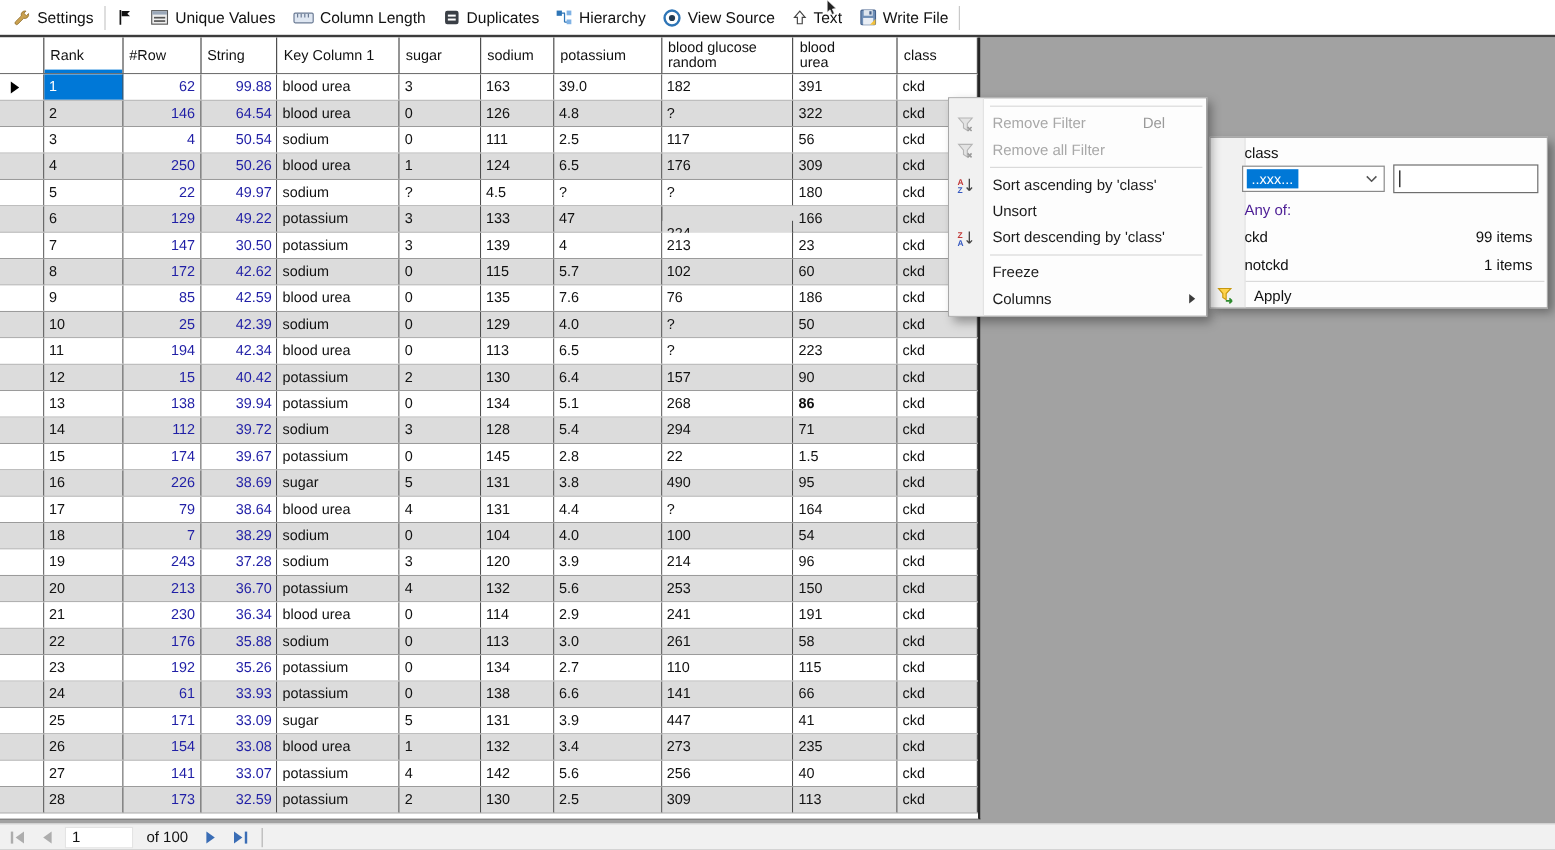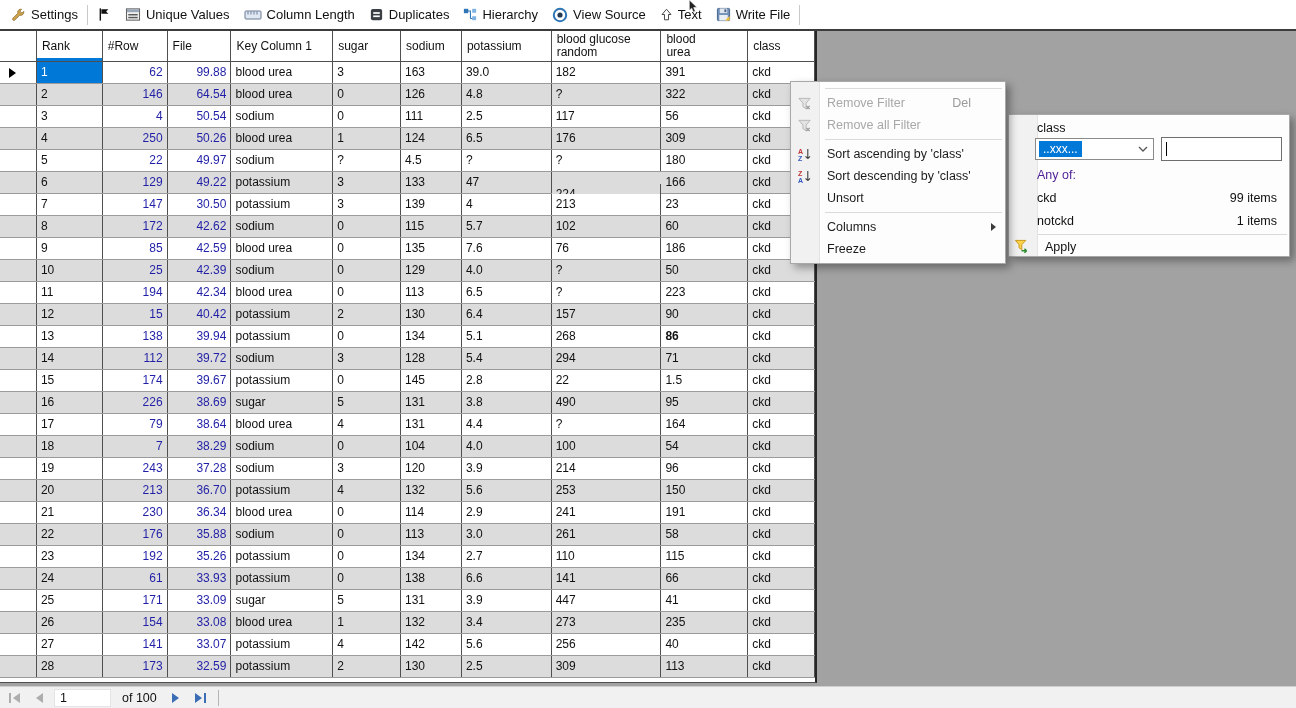--- a/index.html
+++ b/index.html
@@ -163,21 +163,21 @@
     </div>
     <div class="tb-sep"></div>
   </div>
 
 <div class="workspace">
   <div class="grid">
     <div class="thead" id="thead">
         <div class="hcell" style="width: 37px;"><span class="htext"></span></div>
         <div class="hcell hsel" style="width: 66px;"><span class="htext">Rank</span></div>
         <div class="hcell" style="width: 65px;"><span class="htext">#Row</span></div>
-        <div class="hcell" style="width: 64px;"><span class="htext">File</span></div>
+        <div class="hcell" style="width: 64px;"><span class="htext">String</span></div>
         <div class="hcell" style="width: 102px;"><span class="htext">Key Column 1</span></div>
         <div class="hcell" style="width: 68px;"><span class="htext">sugar</span></div>
         <div class="hcell" style="width: 61px;"><span class="htext">sodium</span></div>
         <div class="hcell" style="width: 90px;"><span class="htext">potassium</span></div>
         <div class="hcell" style="width: 110px;"><span class="htext">blood glucose
 random</span></div>
         <div class="hcell" style="width: 87px;"><span class="htext">blood
 urea</span></div>
         <div class="hcell" style="width: 67px;"><span class="htext">class</span></div>
       </div>
@@ -578,39 +578,39 @@
         <span class="icon m-icon">
           <svg width="15" height="15" viewBox="0 0 16 16">
             <text x="1" y="7.5" font-size="7.5" font-weight="bold" fill="#c03535" font-family="sans-serif">A</text>
             <text x="1" y="15" font-size="7.5" font-weight="bold" fill="#3558c0" font-family="sans-serif">Z</text>
             <path d="M11.5 2v10M11.5 12.5l-2.4-2.6M11.5 12.5l2.4-2.6" stroke="#444" fill="none" stroke-width="1.2"></path>
           </svg>
         </span>
         <span class="m-label">Sort ascending by 'class'</span>
       </div>
       <div class="m-item">
+        <span class="m-label">Unsort</span>
+      </div>
+      <div class="m-item">
         <span class="icon m-icon">
           <svg width="15" height="15" viewBox="0 0 16 16">
             <text x="1" y="7.5" font-size="7.5" font-weight="bold" fill="#c03535" font-family="sans-serif">Z</text>
             <text x="1" y="15" font-size="7.5" font-weight="bold" fill="#3558c0" font-family="sans-serif">A</text>
             <path d="M11.5 2v10M11.5 12.5l-2.4-2.6M11.5 12.5l2.4-2.6" stroke="#444" fill="none" stroke-width="1.2"></path>
           </svg>
         </span>
         <span class="m-label">Sort descending by 'class'</span>
       </div>
+      <div class="m-sep"></div>
       <div class="m-item">
-        <span class="m-label">Unsort</span>
-      </div>
-      <div class="m-sep"></div>
+        <span class="m-label">Freeze</span>
+      </div>
       <div class="m-item">
         <span class="m-label">Columns</span>
         <span class="m-arrow"></span>
-      </div>
-      <div class="m-item">
-        <span class="m-label">Freeze</span>
       </div>
     </div>
 
   <div class="fpanel">
     <div class="fp-label">class</div>
     <div class="fp-dd">
       <span class="ddsel">..xxx...</span>
       <span class="ddchev icon" id="ddchev">
           <svg width="10" height="6" viewBox="0 0 10 6">
             <path d="M1 1l4 4 4-4" fill="none" stroke="#555" stroke-width="1.3"></path>

